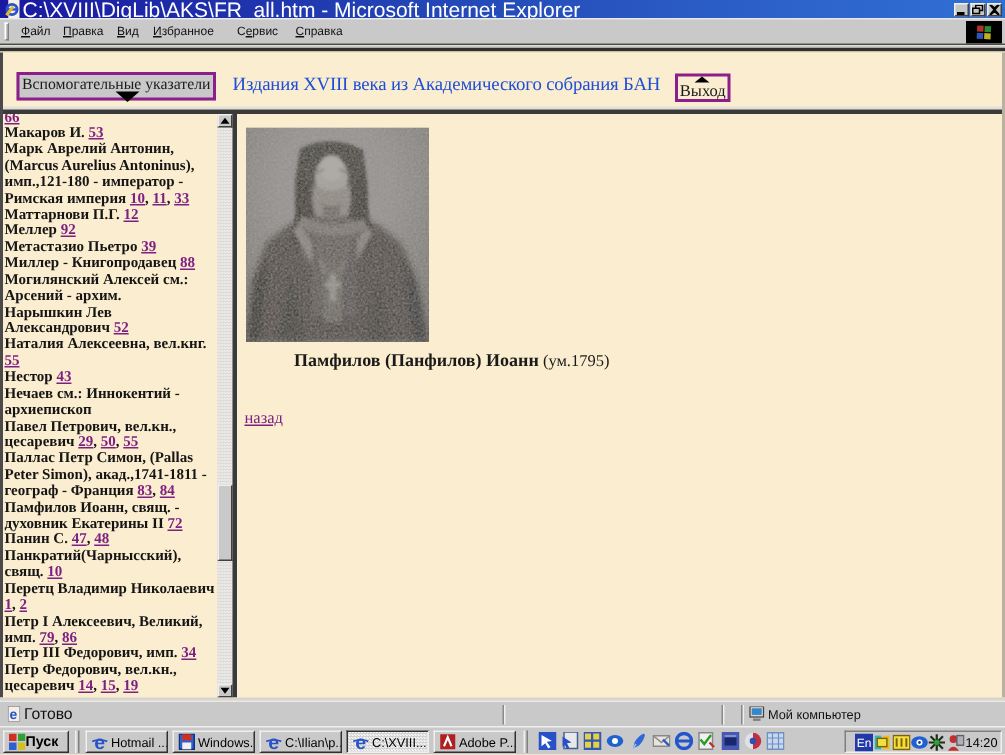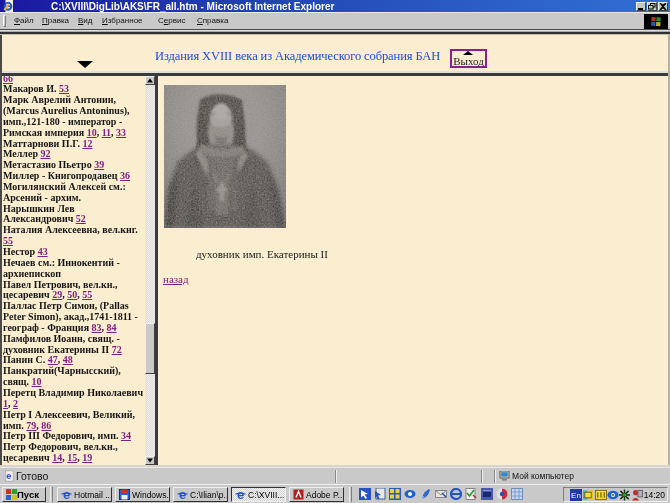--- a/index.html
+++ b/index.html
@@ -3,22 +3,22 @@
 <meta charset="utf-8">
 <style>
 html,body{margin:0;padding:0;}
 body{width:670px;height:503px;overflow:hidden;position:relative;
   font-family:"Liberation Sans",sans-serif;background:#FBEDCF;}
 .abs{position:absolute;}
 
 #titlebar{left:0;top:0;width:670px;height:12px;
   background:linear-gradient(to right,#1A18A0 0%,#2244B4 40%,#2C60C8 75%,#3070D4 100%);}
 #titletext{left:15px;top:0px;width:500px;height:12px;color:#fff;
-  font-size:10px;font-weight:bold;line-height:13px;white-space:nowrap;
-  letter-spacing:0px;margin-left:36px;}
+  font-size:14px;font-weight:normal;line-height:13px;white-space:nowrap;
+  letter-spacing:0px;}
 .winbtn{top:2px;width:10px;height:9px;background:#C6C6C6;line-height:0;overflow:hidden;
   border-top:1px solid #EFEFEF;border-left:1px solid #EFEFEF;
   border-right:1px solid #404040;border-bottom:1px solid #404040;
   box-sizing:border-box;}
 
 #menubar{left:0;top:12px;width:670px;height:17px;background:#C9C9C9;
   border-top:1px solid #E8E8E8;box-sizing:border-box;}
 #menugrip{left:3px;top:15px;width:3px;height:12px;
   border-left:1px solid #fff;border-top:1px solid #fff;
   border-right:1px solid #808080;border-bottom:1px solid #808080;
@@ -156,41 +156,44 @@
       <rect x="5" y="4.8" width="4.3" height="4" fill="#BFB020"></rect>
     </g>
   </svg>
 </div>
 <div class="abs" id="edge1"></div>
 <div class="abs" id="edge2"></div>
 <div class="abs" id="edge3"></div>
 <div class="abs" id="edge4"></div>
 <div class="abs" id="edge5"></div>
 <div class="abs" id="header">
+  <div class="abs" id="btn1">
+      <div class="txt">Вспомогательные указатели</div>
+    </div>
   <div class="abs" id="tri1"></div>
   <div class="abs" id="headtitle">Издания XVIII века из Академического собрания БАН</div>
   <div class="abs" id="btn2">
       <div class="txt">Выход</div>
     </div>
   <div class="abs" id="tri2"></div>
 </div>
 <div class="abs" id="hborder1"></div>
 <div class="abs" id="hborder2"></div>
 <div class="abs" id="leftframe">
   <div id="leftlist">
 <a>66</a><br>
 Макаров И. <a>53</a><br>
 Марк Аврелий Антонин,<br>
 (Marcus Aurelius Antoninus),<br>
 имп.,121-180 - император -<br>
 Римская империя <a>10</a>, <a>11</a>, <a>33</a><br>
 Маттарнови П.Г. <a>12</a><br>
 Меллер <a>92</a><br>
 Метастазио Пьетро <a>39</a><br>
-Миллер - Книгопродавец <a>36</a><br>
+Миллер - Книгопродавец <a>88</a><br>
 Могилянский Алексей см.:<br>
 Арсений - архим.<br>
 Нарышкин Лев<br>
 Александрович <a>52</a><br>
 Наталия Алексеевна, вел.кнг.<br>
 <a>55</a><br>
 Нестор <a>43</a><br>
 Нечаев см.: Иннокентий -<br>
 архиепископ<br>
 Павел Петрович, вел.кн.,<br>
@@ -263,21 +266,21 @@
       <path d="M34,67 L55,103" stroke="#8B867E" stroke-width="6" fill="none"></path>
       <path d="M82,69 L61,103" stroke="#87827A" stroke-width="6" fill="none"></path>
       <path d="M36,62 Q57,74 80,64" stroke="#7E7971" stroke-width="7" fill="none"></path>
       <path d="M44,68 L52,100 L54,126 L44,126 Z" fill="#615D57"></path>
       <path d="M74,68 L63,100 L63,126 L74,126 Z" fill="#5D5955"></path>
       <rect x="52" y="92" width="12" height="38" fill="#6E6A64"></rect>
       <path d="M56,98 L60,98 L60,103 L63,103 L63,107 L60,107 L60,116 L56,116 L56,107 L53,107 L53,103 L56,103 Z" fill="#959189"></path>
     </g>
     <rect x="0" y="0" width="122" height="143" filter="url(#grain)" opacity="0.5"></rect>
   </svg>
-  <div id="cap2">духовник имп. Екатерины II</div>
+  <div id="cap1"><b style="font-size:12px">Памфилов (Панфилов) Иоанн</b> (ум.1795)</div>
   <div id="back">назад</div>
 </div>
 <div class="abs" id="ledge"></div>
 <div class="abs" id="redge"></div>
 <div class="abs" id="bborder"></div>
 <div class="abs" id="statusbar">
   <svg class="abs" style="left:3px;top:2px" width="11" height="12" viewBox="0 0 13 12">
     <rect x="3" y="0" width="9" height="12" fill="#F4F0E8" stroke="#909090" stroke-width="0.6"></rect>
     <text x="7" y="10" font-size="11" font-weight="bold" fill="#2853C8" text-anchor="middle" font-family="Liberation Sans">e</text>
   </svg>

